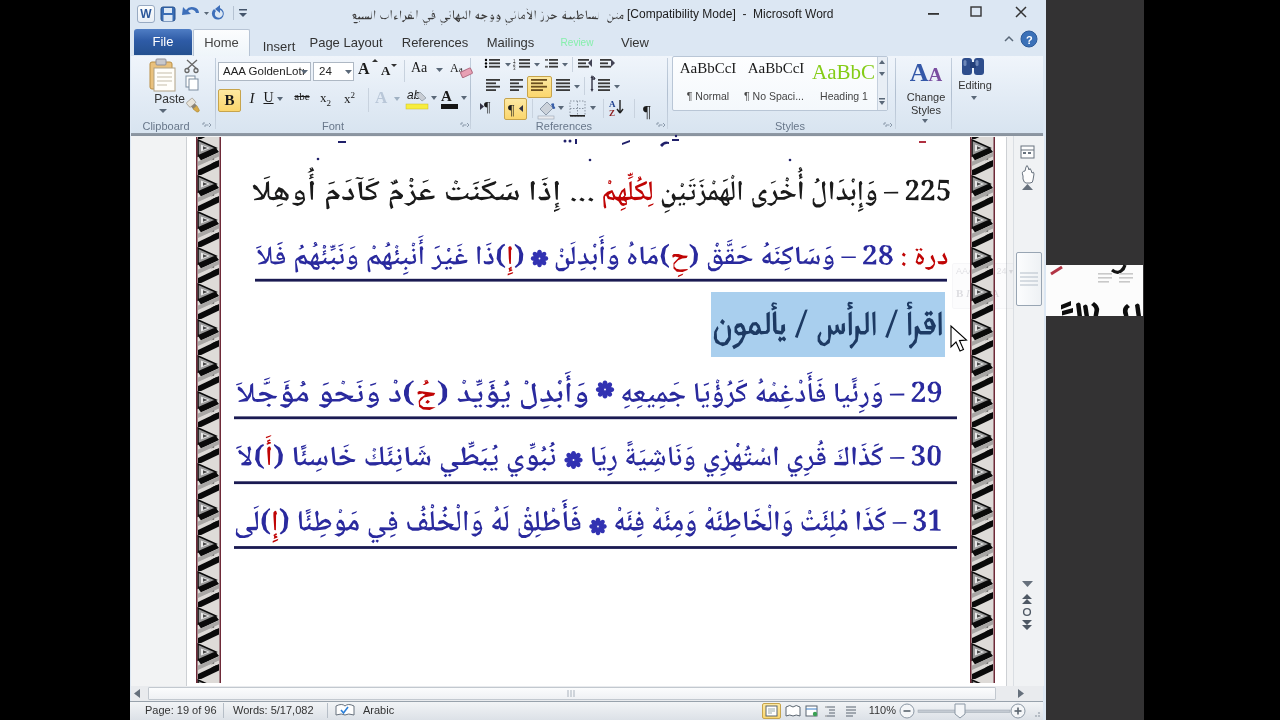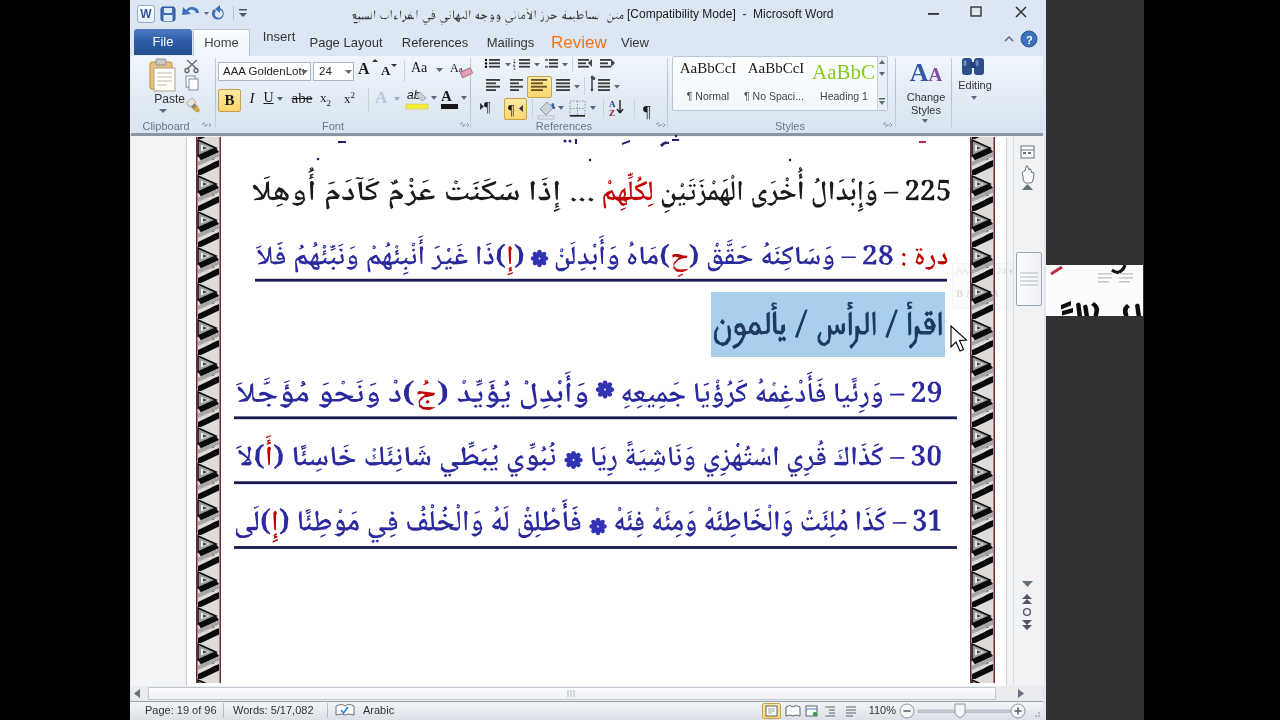--- a/index.html
+++ b/index.html
@@ -7,25 +7,25 @@
 </style></head>
 <body>
 <div id="root">
 <div style="position:absolute;left:1046px;top:0;width:98px;height:720px;background:#333233"></div>
     <div style="position:absolute;left:1046px;top:265px;width:97px;height:51px;background:#fcfcfc"></div>
     <div style="position:absolute;left:130px;top:0;width:916px;height:720px;background:#dce7f3"></div>
     <div style="position:absolute;left:137px;top:5px;width:18px;height:18px;background:linear-gradient(#fdfefe,#e8eef6);border:1px solid #98aac2;border-radius:3px;color:#2b579a;font-size:12px;font-weight:bold;text-align:center;line-height:16px">W</div>
     <div style="position:absolute;left:627px;top:7px;font-size:12px;color:#1c1c1c;white-space:nowrap;letter-spacing:0px">[Compatibility Mode]&nbsp; -&nbsp; Microsoft Word</div>
     <div style="position:absolute;left:134px;top:29px;width:58px;height:26px;background:linear-gradient(#4f7dc4,#2e5ba6 45%,#24508f);border-radius:3px 3px 0 0;color:#fff;font-size:13px;text-align:center;line-height:26px">File</div>
     <div style="position:absolute;left:193px;top:29px;width:57px;height:27px;background:linear-gradient(#fcfdfe,#eff5fa);border:1px solid #b7c4d5;border-bottom:none;border-radius:2px 2px 0 0;color:#444;font-size:13px;text-align:center;line-height:25px">Home</div>
-    <div style="position:absolute;left:253px;top:24px;width:52px;height:25px;color:#333;font-size:13px;text-align:center;line-height:25px">Insert</div>
+    <div style="position:absolute;left:253px;top:34px;width:52px;height:25px;color:#333;font-size:13px;text-align:center;line-height:25px">Insert</div>
     <div style="position:absolute;left:306px;top:30px;width:80px;height:25px;color:#333;font-size:13px;text-align:center;line-height:25px">Page Layout</div>
     <div style="position:absolute;left:400px;top:30px;width:70px;height:25px;color:#333;font-size:13px;text-align:center;line-height:25px">References</div>
     <div style="position:absolute;left:482px;top:30px;width:57px;height:25px;color:#333;font-size:13px;text-align:center;line-height:25px">Mailings</div>
-    <div style="position:absolute;left:551px;top:30px;width:52px;height:25px;color:#f97316;font-size:17px;text-align:left;line-height:25px">Review</div>
+    <div style="position:absolute;left:551px;top:30px;width:52px;height:25px;color:#86efac;font-size:10px;text-align:center;line-height:25px">Review</div>
     <div style="position:absolute;left:611px;top:30px;width:48px;height:25px;color:#333;font-size:13px;text-align:center;line-height:25px">View</div>
     <div style="position:absolute;left:131px;top:56px;width:912px;height:77px;background:linear-gradient(#f0f5fb,#e2ebf5 55%,#d8e4f0)"></div>
     <div style="position:absolute;left:131px;top:133px;width:912px;height:3px;background:linear-gradient(#909aa6,#87919c)"></div>
     <div style="position:absolute;left:215px;top:58px;width:1px;height:71px;background:linear-gradient(#c3cfdd,#b1bfd0,#c9d4e1)"></div>
     <div style="position:absolute;left:470px;top:58px;width:1px;height:71px;background:linear-gradient(#c3cfdd,#b1bfd0,#c9d4e1)"></div>
     <div style="position:absolute;left:667px;top:58px;width:1px;height:71px;background:linear-gradient(#c3cfdd,#b1bfd0,#c9d4e1)"></div>
     <div style="position:absolute;left:895px;top:58px;width:1px;height:71px;background:linear-gradient(#c3cfdd,#b1bfd0,#c9d4e1)"></div>
     <div style="position:absolute;left:951px;top:58px;width:1px;height:71px;background:linear-gradient(#c3cfdd,#b1bfd0,#c9d4e1)"></div>
     <div style="position:absolute;left:121px;top:120px;width:90px;height:12px;font-size:11px;color:#68778a;text-align:center">Clipboard</div>
     <div style="position:absolute;left:288px;top:120px;width:90px;height:12px;font-size:11px;color:#68778a;text-align:center">Font</div>
@@ -34,21 +34,21 @@
     <div style="position:absolute;left:141px;top:92px;width:44px;height:13px;font-size:12px;color:#333;text-align:right">Paste</div>
     <div style="position:absolute;left:218px;top:62px;width:93px;height:19px;background:#fff;border:1px solid #aeb8c4;font-size:11.5px;color:#222;line-height:17px;padding-left:4px;white-space:nowrap;overflow:hidden">AAA GoldenLotı</div>
     <div style="position:absolute;left:313px;top:62px;width:41px;height:19px;background:#fff;border:1px solid #aeb8c4;font-size:11.5px;color:#222;line-height:17px;padding-left:5px">24</div>
     <div style="position:absolute;left:358px;top:60px;width:18px;height:19px;font-size:16px;font-weight:bold;color:#1a1a1a;font-family:'Liberation Serif',serif">A</div>
     <div style="position:absolute;left:381px;top:63px;width:14px;height:17px;font-size:13px;font-weight:bold;color:#1a1a1a;font-family:'Liberation Serif',serif">A</div>
     <div style="position:absolute;left:411px;top:60px;width:26px;height:19px;font-size:14px;color:#1a1a1a;font-family:'Liberation Serif',serif">Aa</div>
     <div style="position:absolute;left:450px;top:61px;width:20px;height:15px;font-size:12px;color:#1a1a1a;font-family:'Liberation Serif',serif">A<span style="font-size:9px">a</span></div>
     <div style="position:absolute;left:218px;top:89px;width:23px;height:23px;background:linear-gradient(#fde9a2,#fbd66d);border:1px solid #c7a44c;border-radius:2px;font-size:15px;font-weight:bold;color:#1a1a1a;text-align:center;line-height:21px;font-family:'Liberation Serif',serif">B</div>
     <div style="position:absolute;left:245px;top:90px;width:14px;height:21px;font-size:15px;font-style:italic;color:#1a1a1a;text-align:center;font-family:'Liberation Serif',serif">I</div>
     <div style="position:absolute;left:261px;top:90px;width:15px;height:21px;font-size:14px;color:#1a1a1a;text-align:center;text-decoration:underline;font-family:'Liberation Serif',serif">U</div>
-    <div style="position:absolute;left:289px;top:90px;width:26px;height:21px;font-size:15px;color:#1a1a1a;text-align:center;text-decoration:line-through;font-family:'Liberation Serif',serif">abe</div>
+    <div style="position:absolute;left:289px;top:90px;width:26px;height:21px;font-size:11px;color:#1a1a1a;text-align:center;text-decoration:line-through;font-family:'Liberation Serif',serif">abe</div>
     <div style="position:absolute;left:320px;top:90px;width:18px;height:21px;font-size:13px;color:#1a1a1a;font-family:'Liberation Serif',serif">x<sub style="font-size:9px">2</sub></div>
     <div style="position:absolute;left:344px;top:90px;width:18px;height:21px;font-size:13px;color:#1a1a1a;font-family:'Liberation Serif',serif">x<sup style="font-size:9px">2</sup></div>
     <div style="position:absolute;left:375px;top:88px;width:20px;height:22px;font-size:17px;font-weight:bold;color:#b9c7d8;font-family:'Liberation Serif',serif">A</div>
     <div style="position:absolute;left:407px;top:88px;width:20px;height:15px;font-size:12px;color:#1a1a1a;font-style:italic">ab</div>
     <div style="position:absolute;left:441px;top:88px;width:18px;height:15px;font-size:15px;font-weight:bold;color:#1a1a1a;font-family:'Liberation Serif',serif">A</div>
     <div style="position:absolute;left:527px;top:76px;width:25px;height:22px;background:linear-gradient(#fde9a2,#fbd66d);border:1px solid #c7a44c;border-radius:2px"></div>
     <div style="position:absolute;left:504px;top:98px;width:23px;height:22px;background:linear-gradient(#fde9a2,#fbd66d);border:1px solid #c7a44c;border-radius:2px"></div>
     <div style="position:absolute;left:672px;top:56px;width:216px;height:55px;background:linear-gradient(#fdfeff,#f4f8fc);border:1px solid #b9c6d6;border-radius:2px"></div>
     <div style="position:absolute;left:676px;top:60px;width:64px;height:26px;font-size:15px;font-weight:normal;color:#1a1a1a;text-align:center;font-family:'Liberation Serif',serif;white-space:nowrap;overflow:hidden">AaBbCcI</div>
     <div style="position:absolute;left:676px;top:90px;width:64px;height:14px;font-size:10.5px;color:#444;text-align:center;white-space:nowrap;overflow:hidden">¶ Normal</div>

